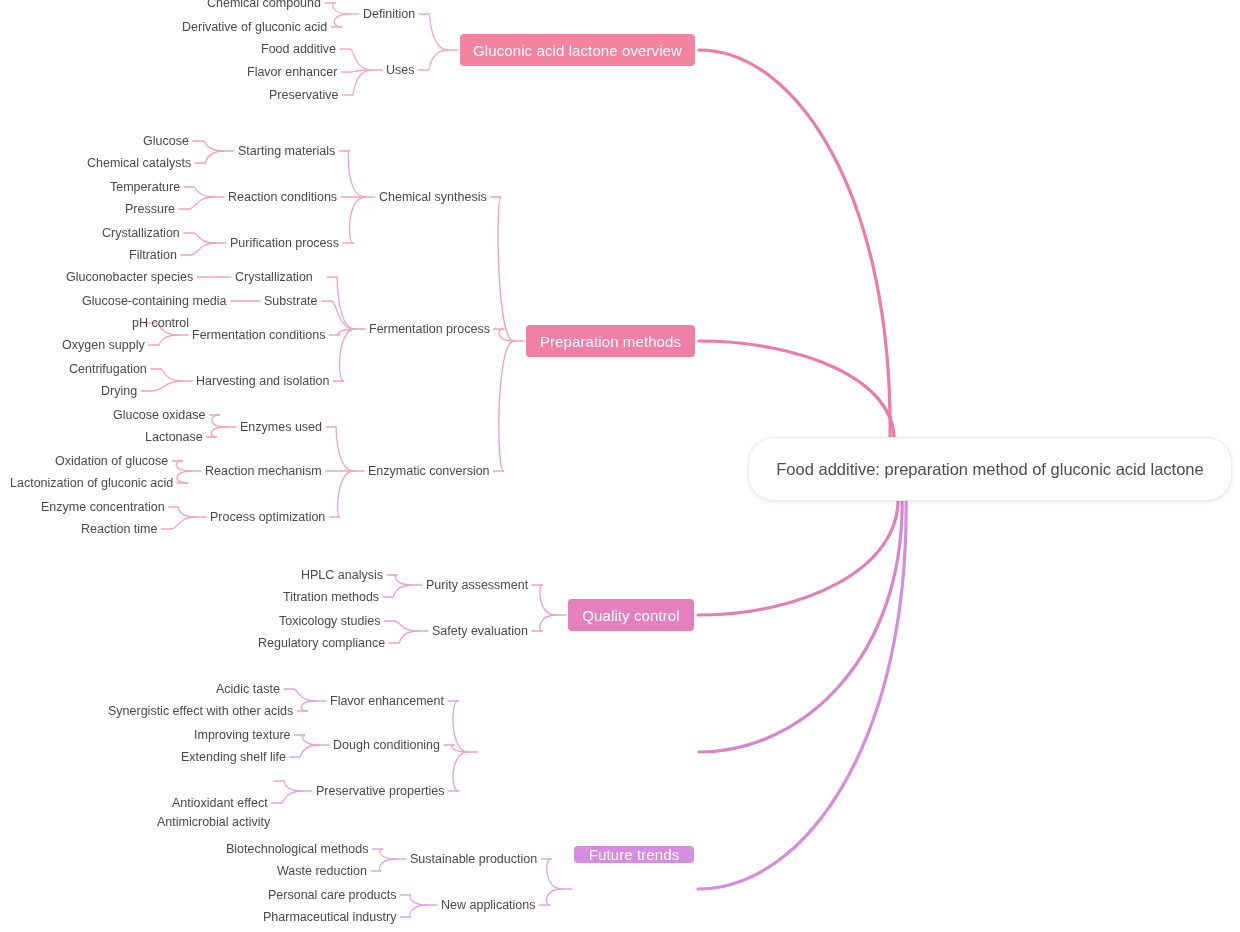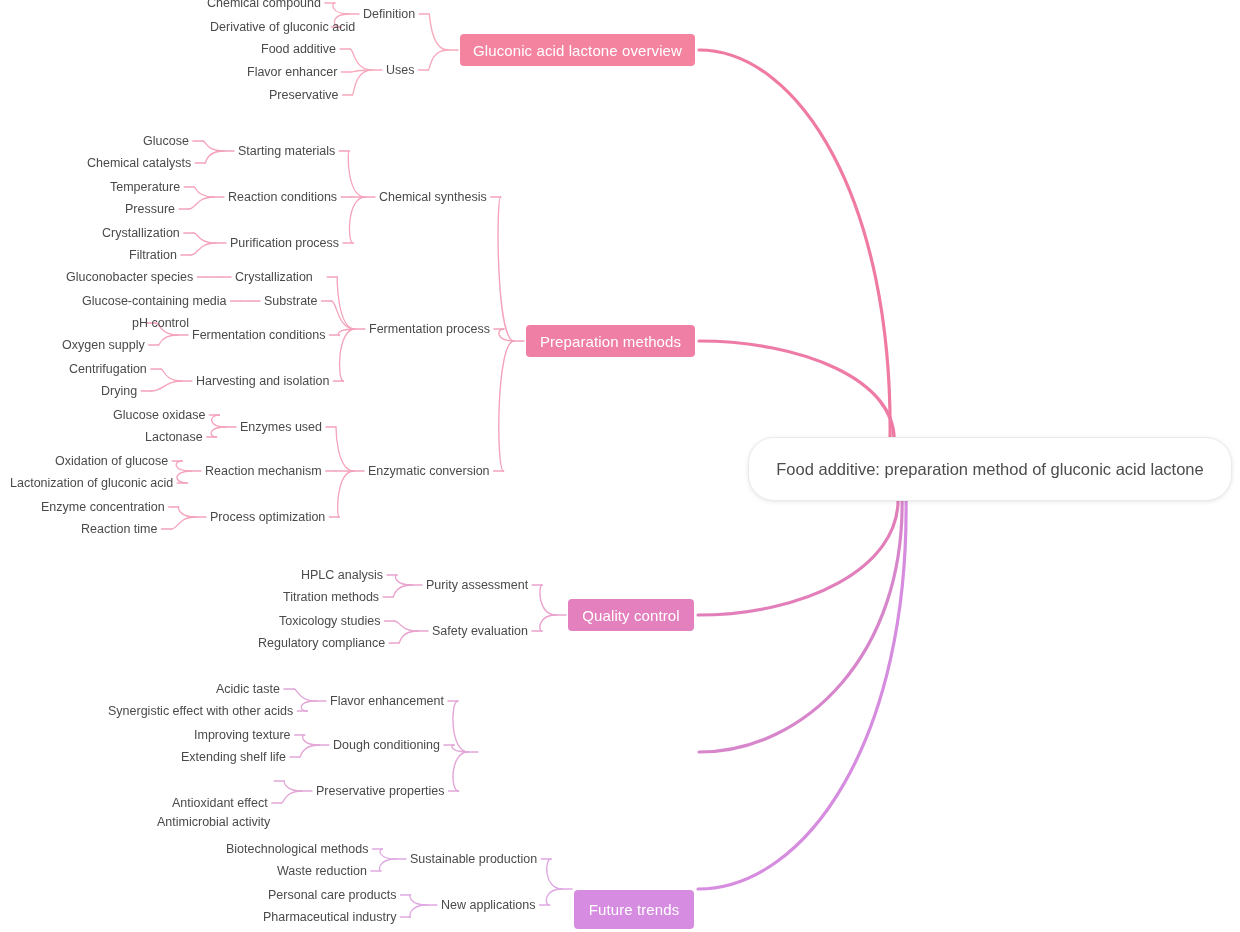--- a/index.html
+++ b/index.html
@@ -226,21 +226,21 @@
       <path d="M 437 905 L 427 905" fill="none" stroke="#dfa9e3" stroke-width="1.3" stroke-linecap="round"></path>
       <path d="M 427 905 C 409 905, 409 895, 410.546875 895" fill="none" stroke="#dfa9e3" stroke-width="1.3" stroke-linecap="round"></path>
       <path d="M 410.546875 895 L 400.546875 895" fill="none" stroke="#dfa9e3" stroke-width="1.3" stroke-linecap="round"></path>
       <path d="M 427 905 C 409 905, 409 917, 410.40625 917" fill="none" stroke="#dfa9e3" stroke-width="1.3" stroke-linecap="round"></path>
       <path d="M 410.40625 917 L 400.40625 917" fill="none" stroke="#dfa9e3" stroke-width="1.3" stroke-linecap="round"></path>
     </svg>
 <div class="node root-node" style="left: 748px; top: 437px; width: 484px; height: 64px;">Food additive: preparation method of gluconic acid lactone</div>
     <div class="node branch-node" style="left: 460px; top: 34px; width: 235px; height: 32px; background: rgb(244, 131, 159);">Gluconic acid lactone overview</div>
     <div class="node topic-node align-left" style="left: 363px; top: 6px;">Definition</div>
     <div class="node topic-node align-right" style="left: 207px; top: -5px;">Chemical compound</div>
-    <div class="node topic-node align-right" style="left: 182px; top: 19px; margin-left: 28px;">Derivative of gluconic acid</div>
+    <div class="node topic-node align-right" style="left: 182px; top: 19px;">Derivative of gluconic acid</div>
     <div class="node topic-node align-left" style="left: 386px; top: 62px;">Uses</div>
     <div class="node topic-node align-right" style="left: 261px; top: 41px;">Food additive</div>
     <div class="node topic-node align-right" style="left: 247px; top: 64px;">Flavor enhancer</div>
     <div class="node topic-node align-right" style="left: 269px; top: 87px;">Preservative</div>
     <div class="node branch-node" style="left: 526px; top: 325px; width: 169px; height: 32px; background: rgb(239, 127, 164);">Preparation methods</div>
     <div class="node topic-node align-left" style="left: 379px; top: 189px;">Chemical synthesis</div>
     <div class="node topic-node align-left" style="left: 238px; top: 143px;">Starting materials</div>
     <div class="node topic-node align-right" style="left: 143px; top: 133px;">Glucose</div>
     <div class="node topic-node align-right" style="left: 87px; top: 155px;">Chemical catalysts</div>
     <div class="node topic-node align-left" style="left: 228px; top: 189px;">Reaction conditions</div>
@@ -279,20 +279,20 @@
     <div class="node topic-node align-right" style="left: 258px; top: 635px;">Regulatory compliance</div>
     <div class="node topic-node align-left" style="left: 330px; top: 693px;">Flavor enhancement</div>
     <div class="node topic-node align-right" style="left: 216px; top: 681px;">Acidic taste</div>
     <div class="node topic-node align-right" style="left: 108px; top: 703px;">Synergistic effect with other acids</div>
     <div class="node topic-node align-left" style="left: 333px; top: 737px;">Dough conditioning</div>
     <div class="node topic-node align-right" style="left: 194px; top: 727px;">Improving texture</div>
     <div class="node topic-node align-right" style="left: 181px; top: 749px;">Extending shelf life</div>
     <div class="node topic-node align-left" style="left: 316px; top: 783px;">Preservative properties</div>
     <div class="node topic-node align-right" style="left: 157px; top: 814px;">Antimicrobial activity</div>
     <div class="node topic-node align-right" style="left: 172px; top: 795px;">Antioxidant effect</div>
-    <div class="node branch-node" style="left: 574px; top: 890px; width: 120px; height: 39px; background: rgb(214, 140, 224);">Future trends</div>
+    <div class="node branch-node" style="left: 574px; top: 846px; width: 120px; height: 17px; background: rgb(214, 140, 224);">Future trends</div>
     <div class="node topic-node align-left" style="left: 410px; top: 851px;">Sustainable production</div>
     <div class="node topic-node align-right" style="left: 226px; top: 841px;">Biotechnological methods</div>
     <div class="node topic-node align-right" style="left: 277px; top: 863px;">Waste reduction</div>
     <div class="node topic-node align-left" style="left: 441px; top: 897px;">New applications</div>
     <div class="node topic-node align-right" style="left: 268px; top: 887px;">Personal care products</div>
     <div class="node topic-node align-right" style="left: 263px; top: 909px;">Pharmaceutical industry</div>
   </div>
 
 </body></html>

